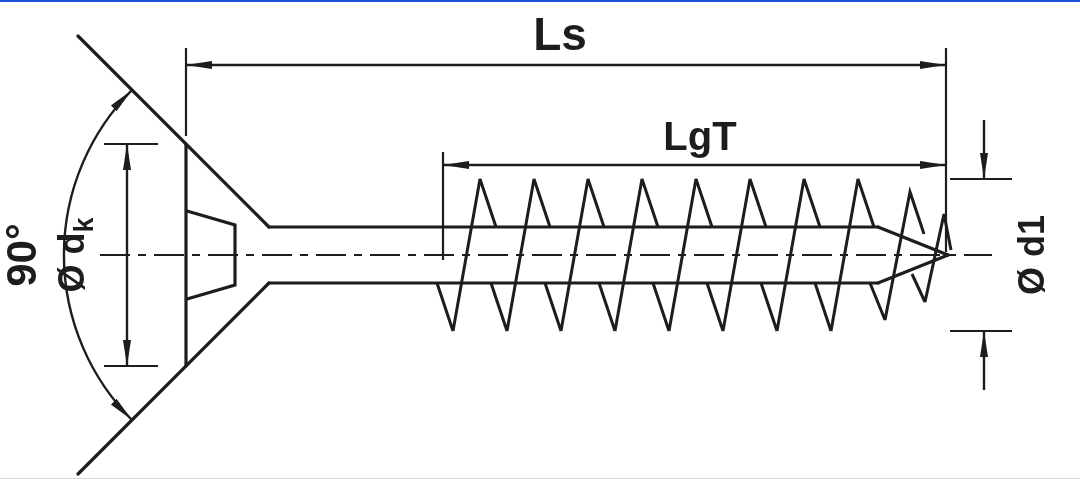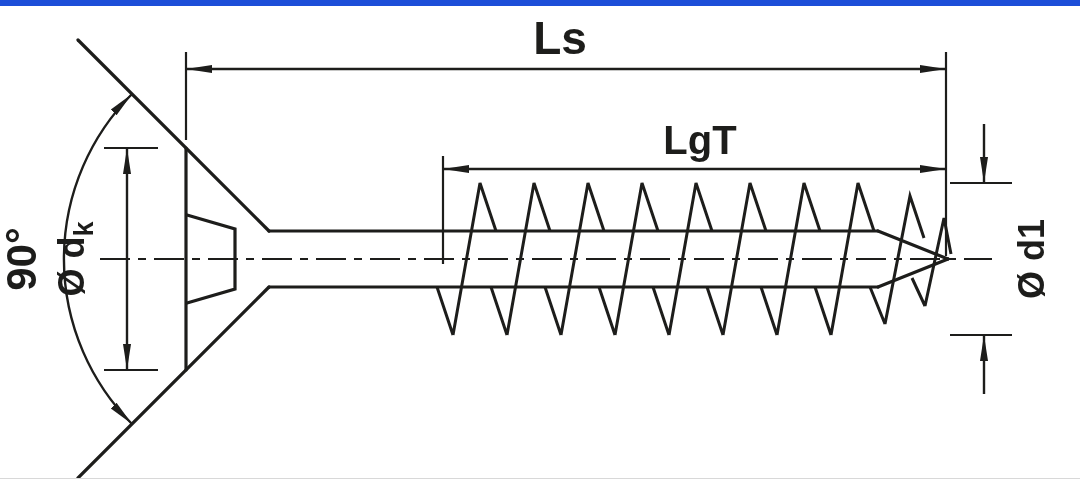--- a/index.html
+++ b/index.html
@@ -1,21 +1,21 @@
 <!DOCTYPE html>
 <html style="--line: #1d1d1b; --bg: #ffffff;"><head>
 <meta charset="utf-8">
 <style>
   :root{ --line:#1d1d1b; --bg:#ffffff; }
   *{ margin:0; padding:0; box-sizing:border-box; }
   body{ background:#f4f4f4; font-family:"Liberation Sans", sans-serif; }
   .canvas{
     width:1080px; height:479px; position:relative;
     background:var(--bg); overflow:hidden;
-    border-top:6px solid #1d4ed8; border-bottom:1px solid #d8d8d8;
+    border-top:2px solid #1d4ed8; border-bottom:1px solid #d8d8d8;
   }
   svg text{
     font-family:"Liberation Sans","DejaVu Sans",sans-serif;
     font-weight:bold; fill:var(--line);
   }
   .outline{ stroke:var(--line); stroke-width:3.2; fill:none; stroke-linecap:round; }
   .thread{ stroke:var(--line); stroke-width:3;   fill:none; stroke-linejoin:miter; }
   .dim    { stroke:var(--line); stroke-width:2.4; fill:none; }
   .ext    { stroke:var(--line); stroke-width:2.2; fill:none; }
   .center { stroke:var(--line); stroke-width:2;   fill:none; stroke-dasharray:30 8 8 8; }

